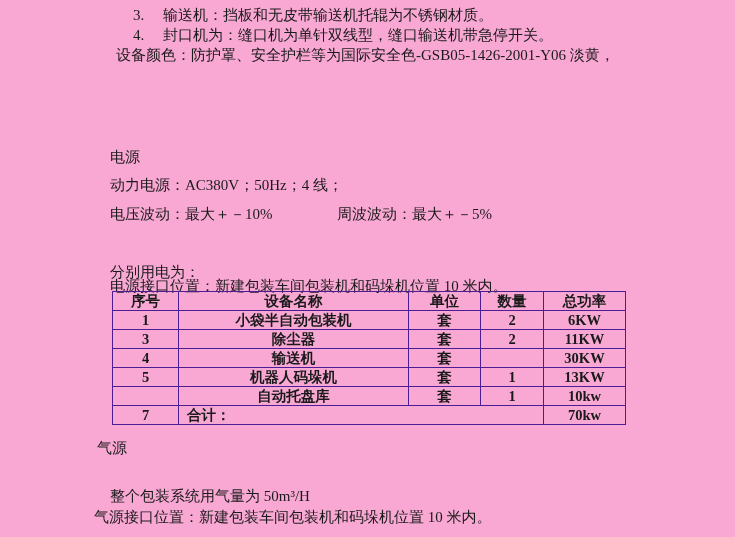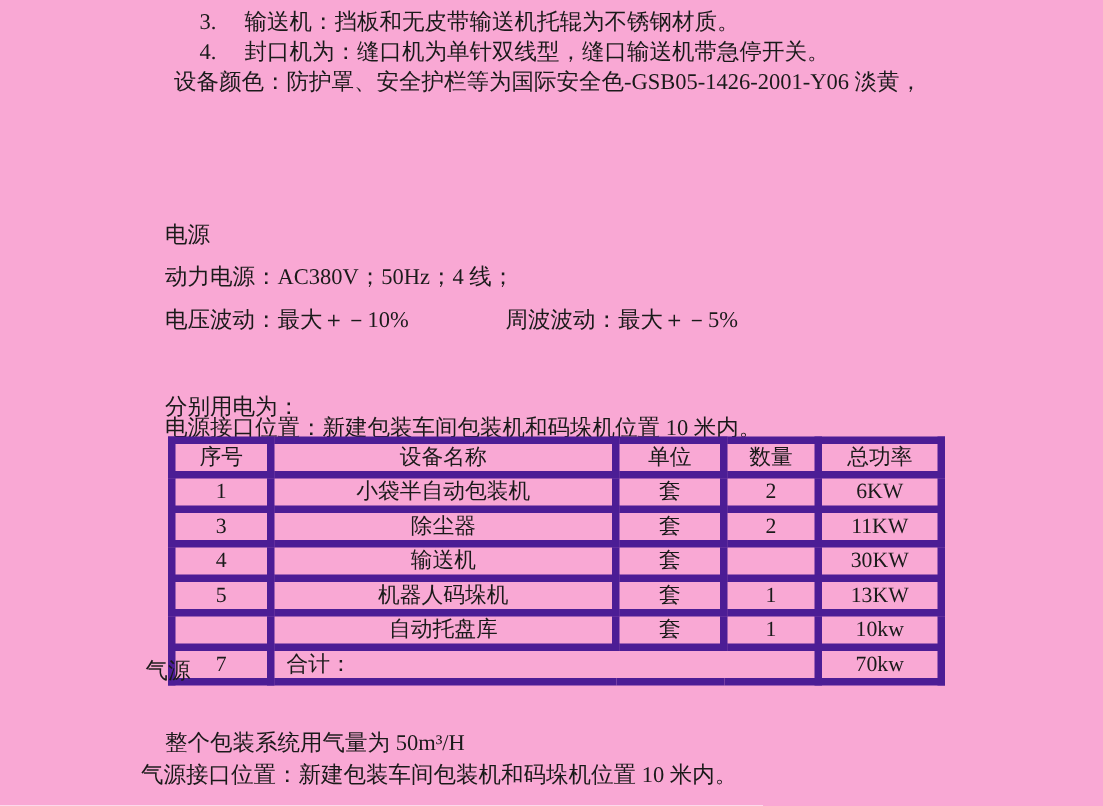--- a/index.html
+++ b/index.html
@@ -45,25 +45,25 @@
   table.power {
     position: absolute;
     left: 112px;
     top: 291px;
     border-collapse: collapse;
     table-layout: fixed;
     width: 513px;
     font-size: 14.5px;
   }
   table.power th, table.power td {
-    border: 5px solid #4c1d95;
+    border: 1px solid #4c1d95;
     height: 18px;
     padding: 0;
     text-align: center;
-    font-weight: normal;
+    font-weight: bold;
     line-height: 18px;
     overflow: hidden;
   }
   table.power td.left-cell {
     text-align: left;
     padding-left: 8px;
   }
 </style>
 </head>
 <body>

